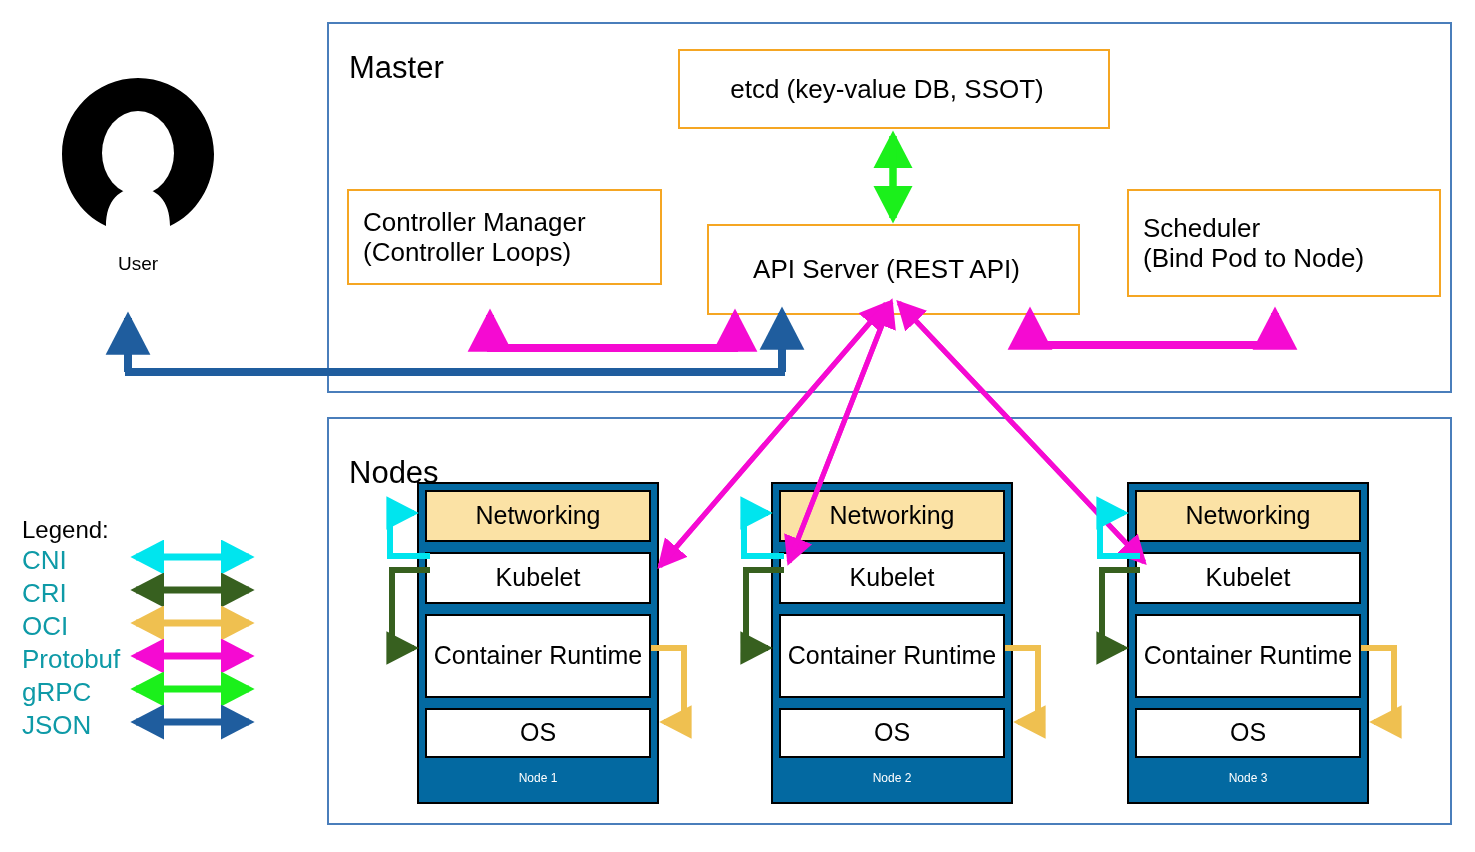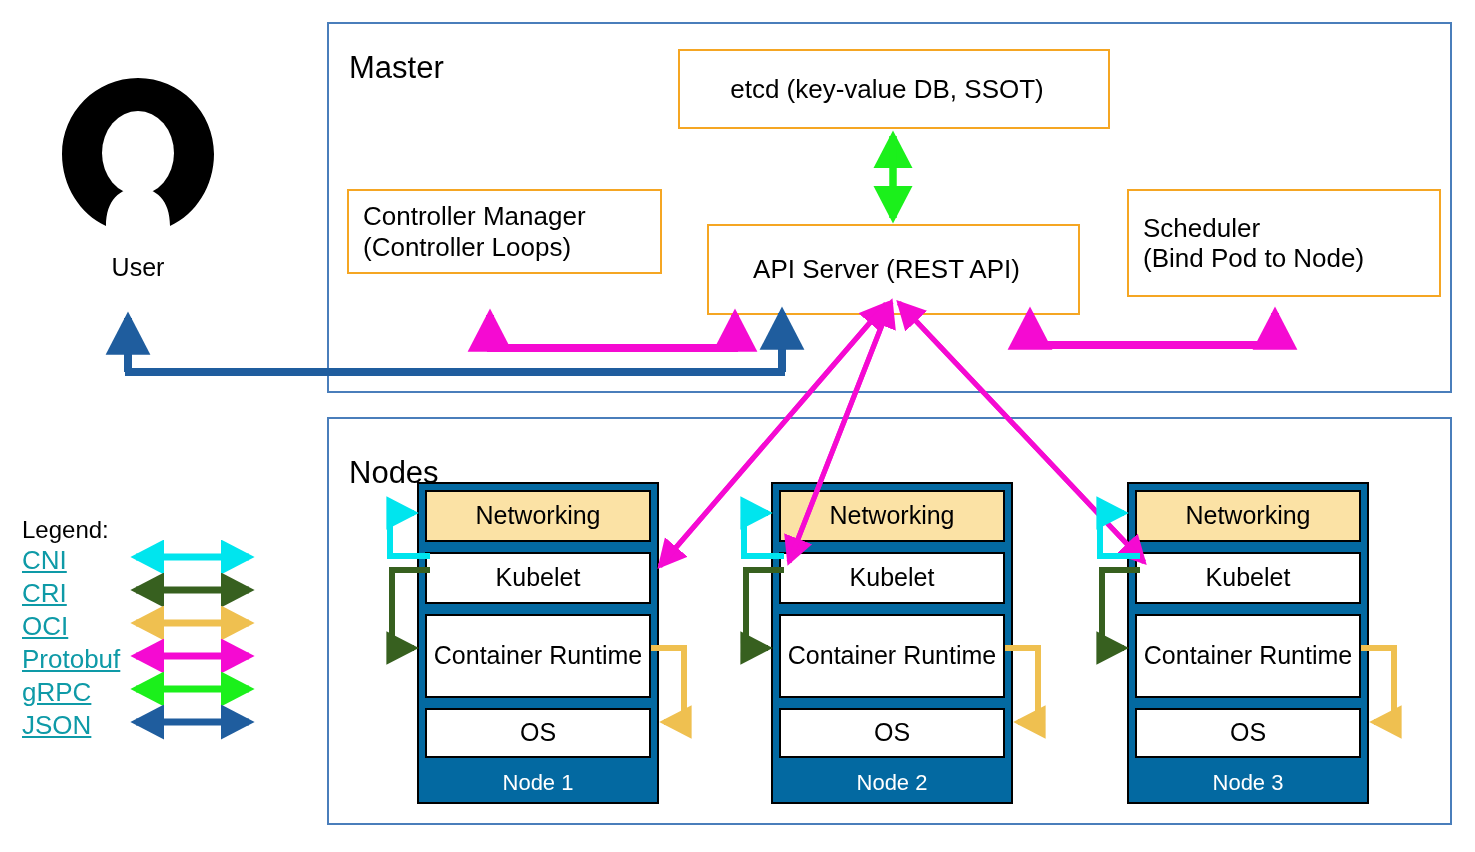--- a/index.html
+++ b/index.html
@@ -96,66 +96,65 @@
   .layerbox span {
     font-size: 25px;
     color: #000000;
     line-height: 1.1;
   }
   .node-label {
     position: absolute;
     left: 0; right: 0;
     text-align: center;
     color: #ffffff;
-    font-size: 22px;
+    font-size: 12px;
     line-height: 1;
   }
 
   
   .user-icon {
     position: absolute;
   }
   .user-label {
     position: absolute;
-    font-size: 25px;
+    font-size: 19px;
     color: #000000;
     text-align: center;
     white-space: nowrap;
   }
 
   
   .legend-title {
     position: absolute;
     font-size: 24px;
     color: #000000;
     white-space: nowrap;
   }
   .legend-link {
     position: absolute;
     font-size: 26px;
     color: #0e9aa7;
-    text-decoration: underline;
     text-decoration-color: #0e9aa7;
     white-space: nowrap;
     cursor: pointer;
   }
 </style>
 </head>
 <body>
 
 <div id="canvas">
 
   <div class="frame" style="left:327px; top:22px; width:1125px; height:371px;"></div>
   <div class="frame-title" style="left:349px; top:52px;">Master</div>
 
   <div class="mbox center" style="left:678px; top:49px; width:432px; height:80px;">
     <div class="line">etcd (key-value DB, SSOT)</div>
   </div>
 
-  <div class="mbox" style="left:347px; top:189px; width:315px; height:85px;">
+  <div class="mbox" style="left:347px; top:189px; width:315px; height:96px;">
     <div class="line">Controller Manager</div>
     <div class="line">(Controller Loops)</div>
   </div>
 
   <div class="mbox center" style="left:707px; top:224px; width:373px; height:91px;">
     <div class="line">API Server (REST API)</div>
   </div>
 
   <div class="mbox" style="left:1127px; top:189px; width:314px; height:108px;">
     <div class="line">Scheduler</div>

